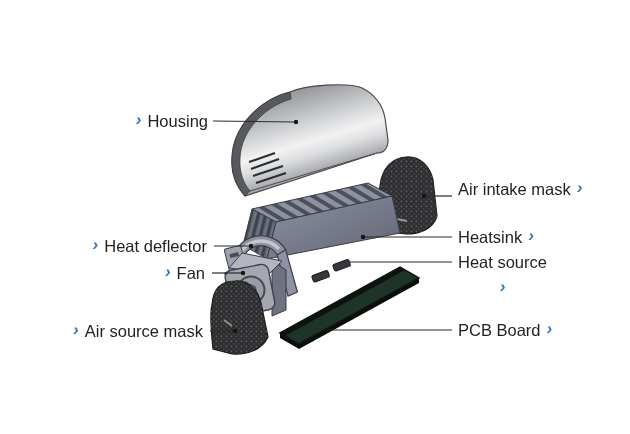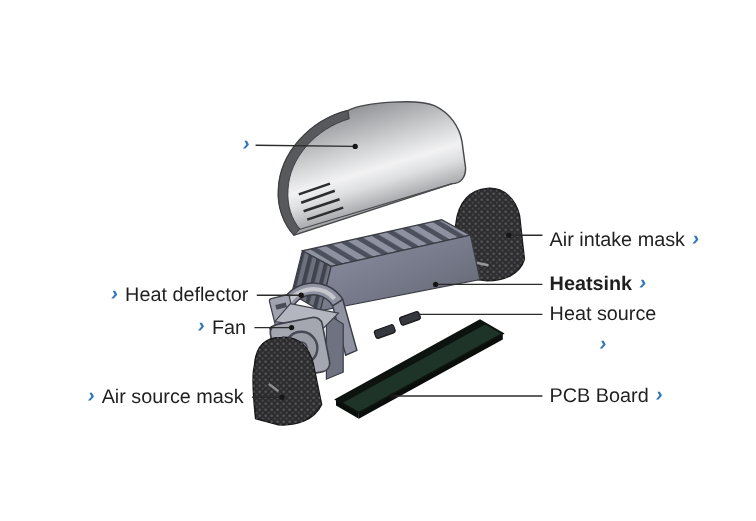--- a/index.html
+++ b/index.html
@@ -15,21 +15,21 @@
   .stage svg{position:absolute;left:0;top:0;}
   .part-label{
     position:absolute;display:flex;align-items:center;gap:6px;
     font-size:16.5px;line-height:20px;color:var(--label-text);
     white-space:nowrap;cursor:pointer;
   }
   .part-label .chev{
     color:var(--accent-blue);font-style:italic;font-weight:700;font-size:17px;
     transform:translateY(-1px);
   }
-  .part-label.bold .txt{font-weight:700;}
+  .part-label.bold .txt{font-weight:400;}
 </style>
 </head>
 <body>
 
 <div class="stage">
 
   <svg width="630" height="434" viewBox="0 0 630 434">
     <defs>
       <linearGradient id="metalGrad" gradientUnits="userSpaceOnUse" x1="286" y1="66" x2="330" y2="212">
         <stop offset="0" stop-color="#797b7f"></stop>
@@ -177,38 +177,39 @@
       <circle cx="243" cy="273" r="2.2"></circle>
       <circle cx="235" cy="331" r="2.2"></circle>
       <circle cx="424" cy="196" r="2.2"></circle>
       <circle cx="363" cy="237" r="2.2"></circle>
       <circle cx="327" cy="330" r="2.2"></circle>
     </g>
   </svg>
 
   <div class="part-label" style="top:111px; right:422px;">
     <span class="chev">›</span>
+    <span class="txt">Housing</span>
   </div>
 
   <div class="part-label" style="top:236px; right:423px;">
     <span class="chev">›</span>
     <span class="txt">Heat deflector</span>
   </div>
 
   <div class="part-label" style="top:263px; right:425px;">
     <span class="chev">›</span>
     <span class="txt">Fan</span>
   </div>
 
   <div class="part-label" style="top:321px; right:427px;">
     <span class="chev">›</span>
     <span class="txt">Air source mask</span>
   </div>
 
-  <div class="part-label" style="top:190px; left:458px;">
+  <div class="part-label" style="top:179px; left:458px;">
     <span class="txt">Air intake mask</span>
     <span class="chev">›</span>
   </div>
 
   <div class="part-label bold" style="top:227px; left:458px;">
     <span class="txt">Heatsink</span>
     <span class="chev">›</span>
   </div>
 
   <div class="part-label" style="top:252px; left:458px;flex-direction:column;">

